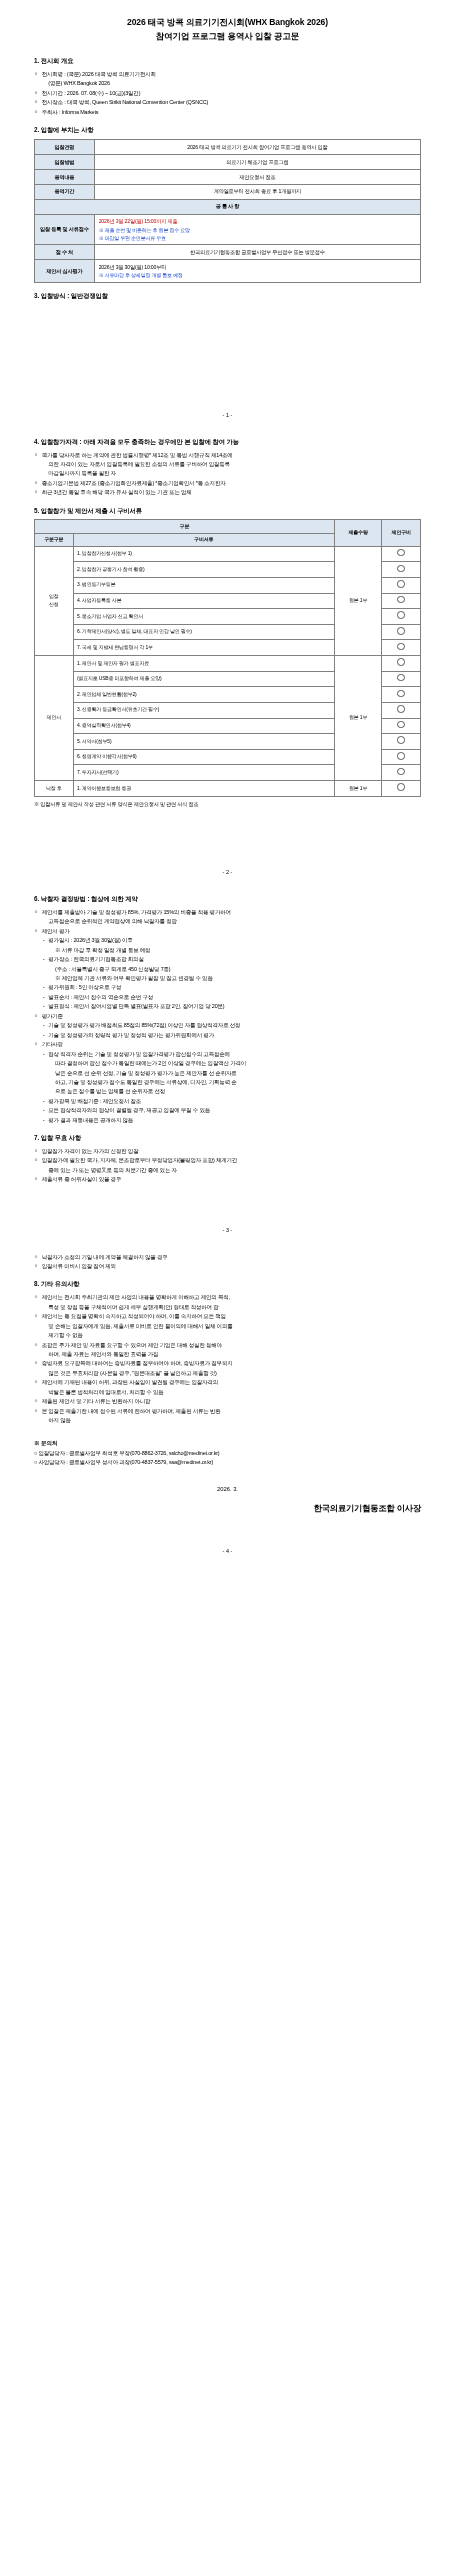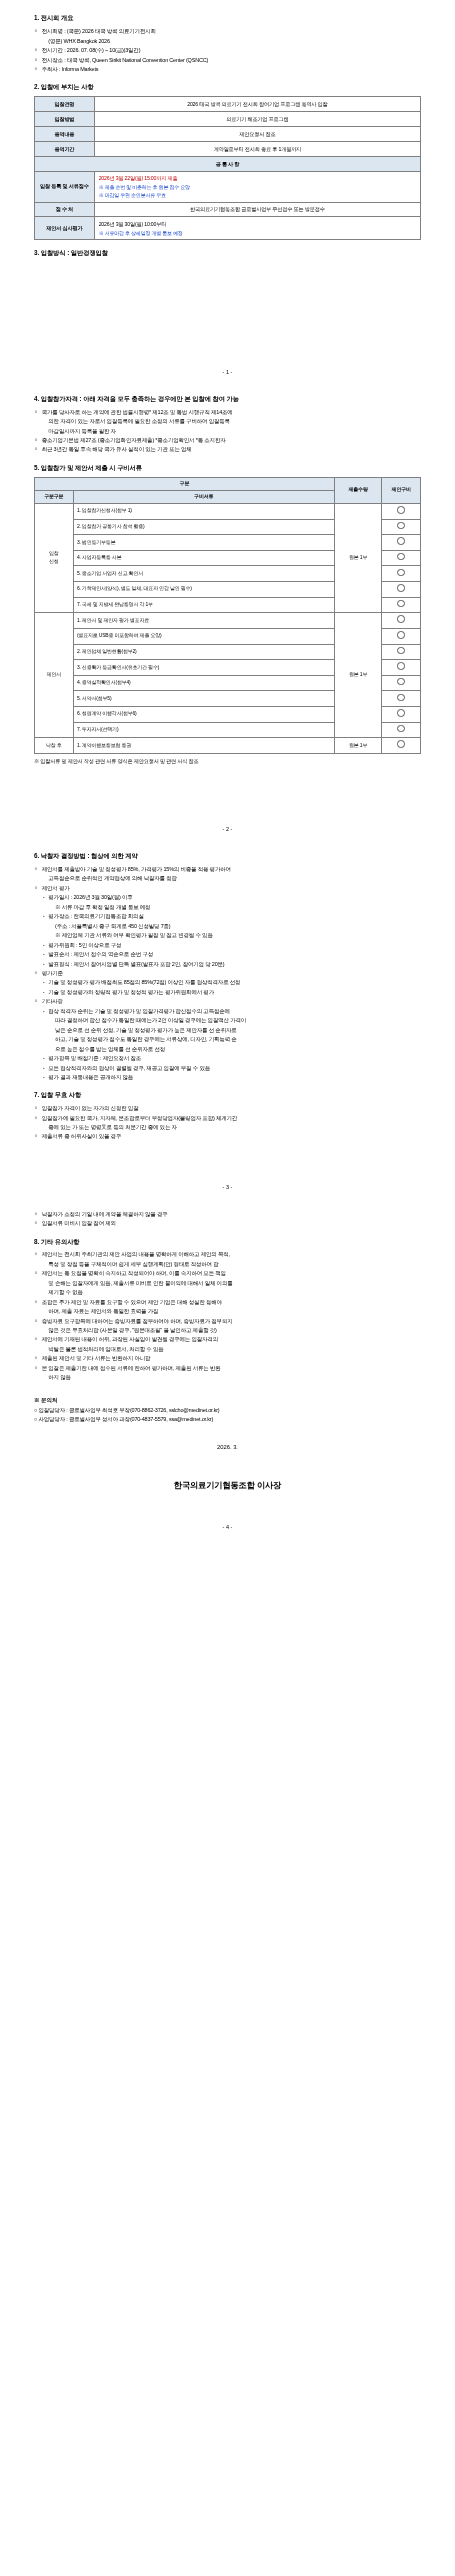--- a/index.html
+++ b/index.html
@@ -141,24 +141,24 @@
     text-align: center;
   }
   .circle-cell {
     display: inline-block;
     width: 5.5px;
     height: 5.5px;
     border: 0.6px solid #555;
     border-radius: 50%;
   }
   .footer-sign {
-    text-align: center;
+    text-align: right;
     font-weight: bold;
     font-size: 8.3px;
-    margin-top: 30px;
+    margin-top: 11px;
     letter-spacing: -0.2px;
   }
   .date-right {
     text-align: center;
     font-size: 5.8px;
     margin-top: 19px;
   }
   .contact-block {
     margin-top: 14.3px;
   }
@@ -166,20 +166,24 @@
     font-size: 5.5px;
     font-weight: bold;
     margin-bottom: 1.7px;
   }
 </style>
 </head>
 <body>
 
 <div class="page">
 
+  <div class="doc-title">
+    <div>2026 태국 방콕 의료기기전시회(WHX Bangkok 2026)</div>
+    <div>참여기업 프로그램 용역사 입찰 공고문</div>
+  </div>
 
   <div class="sec">
     <div class="sec-title">
       <span>1.</span>
       <span>전시회 개요</span>
     </div>
     <ul class="lines">
       <li class="b-circ">전시회명 : (국문) 2026 태국 방콕 의료기기전시회</li>
       <li class="b-none indent1">(영문) WHX Bangkok 2026</li>
       <li class="b-circ">전시기간 : 2026. 07. 08(수) ~ 10(금)(3일간)</li>

